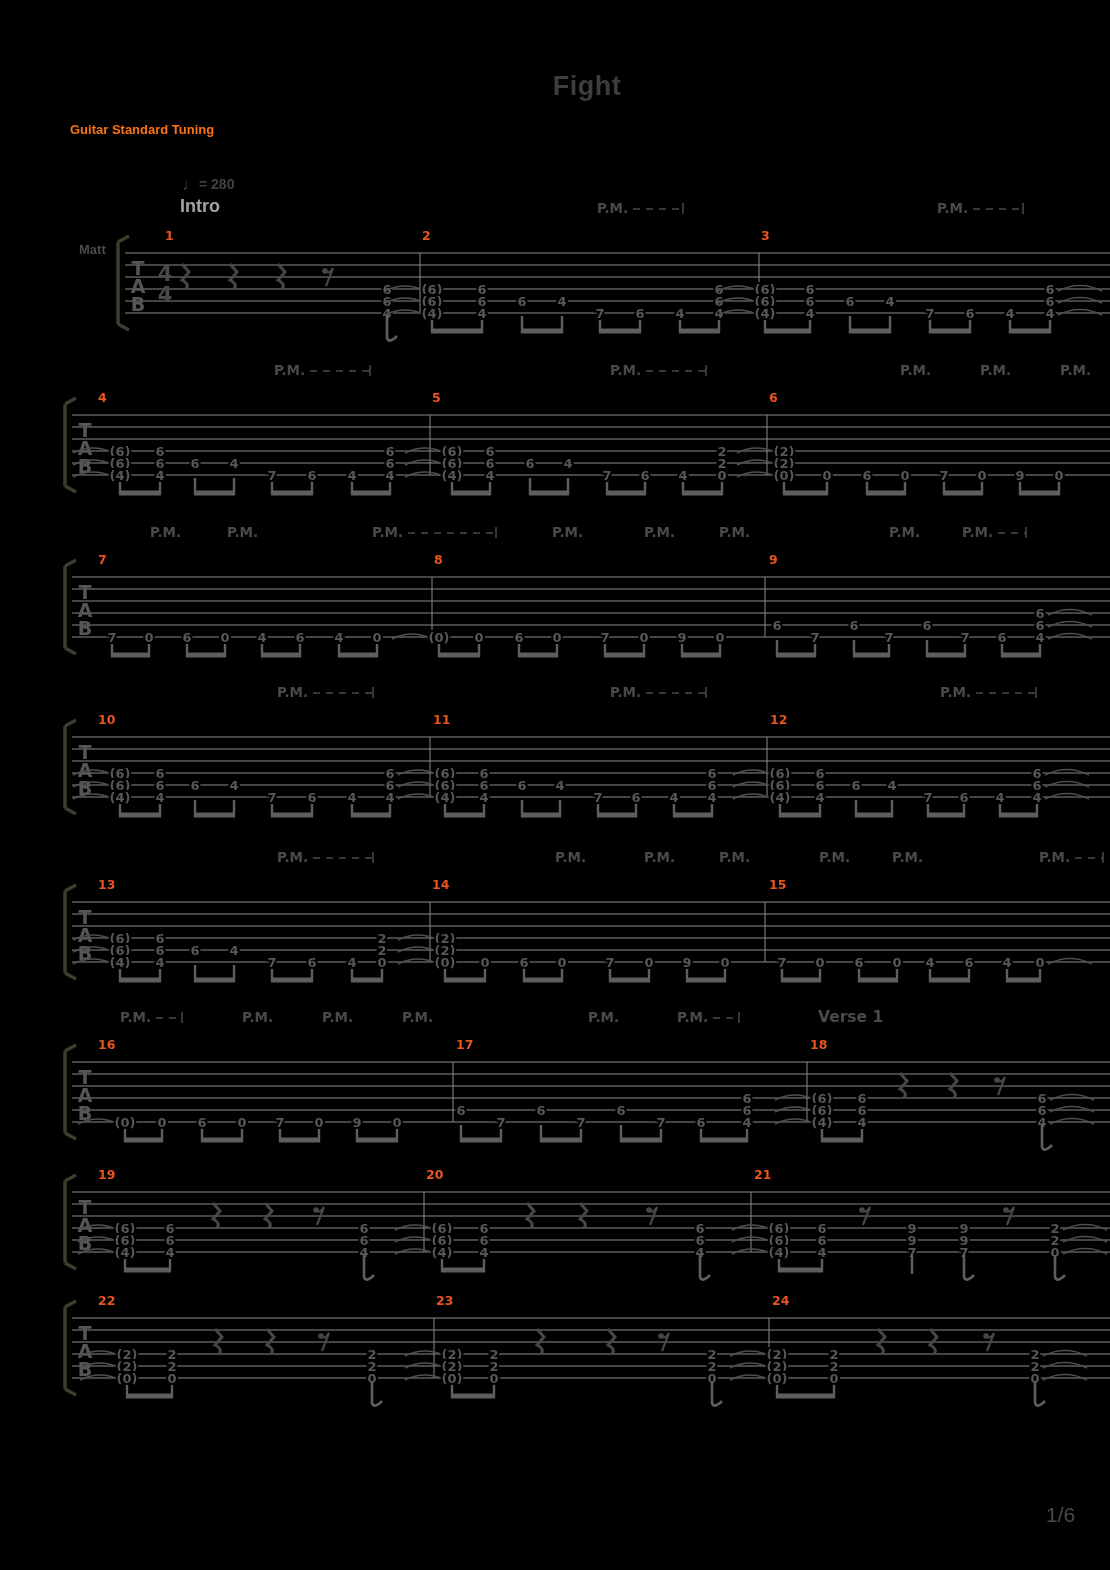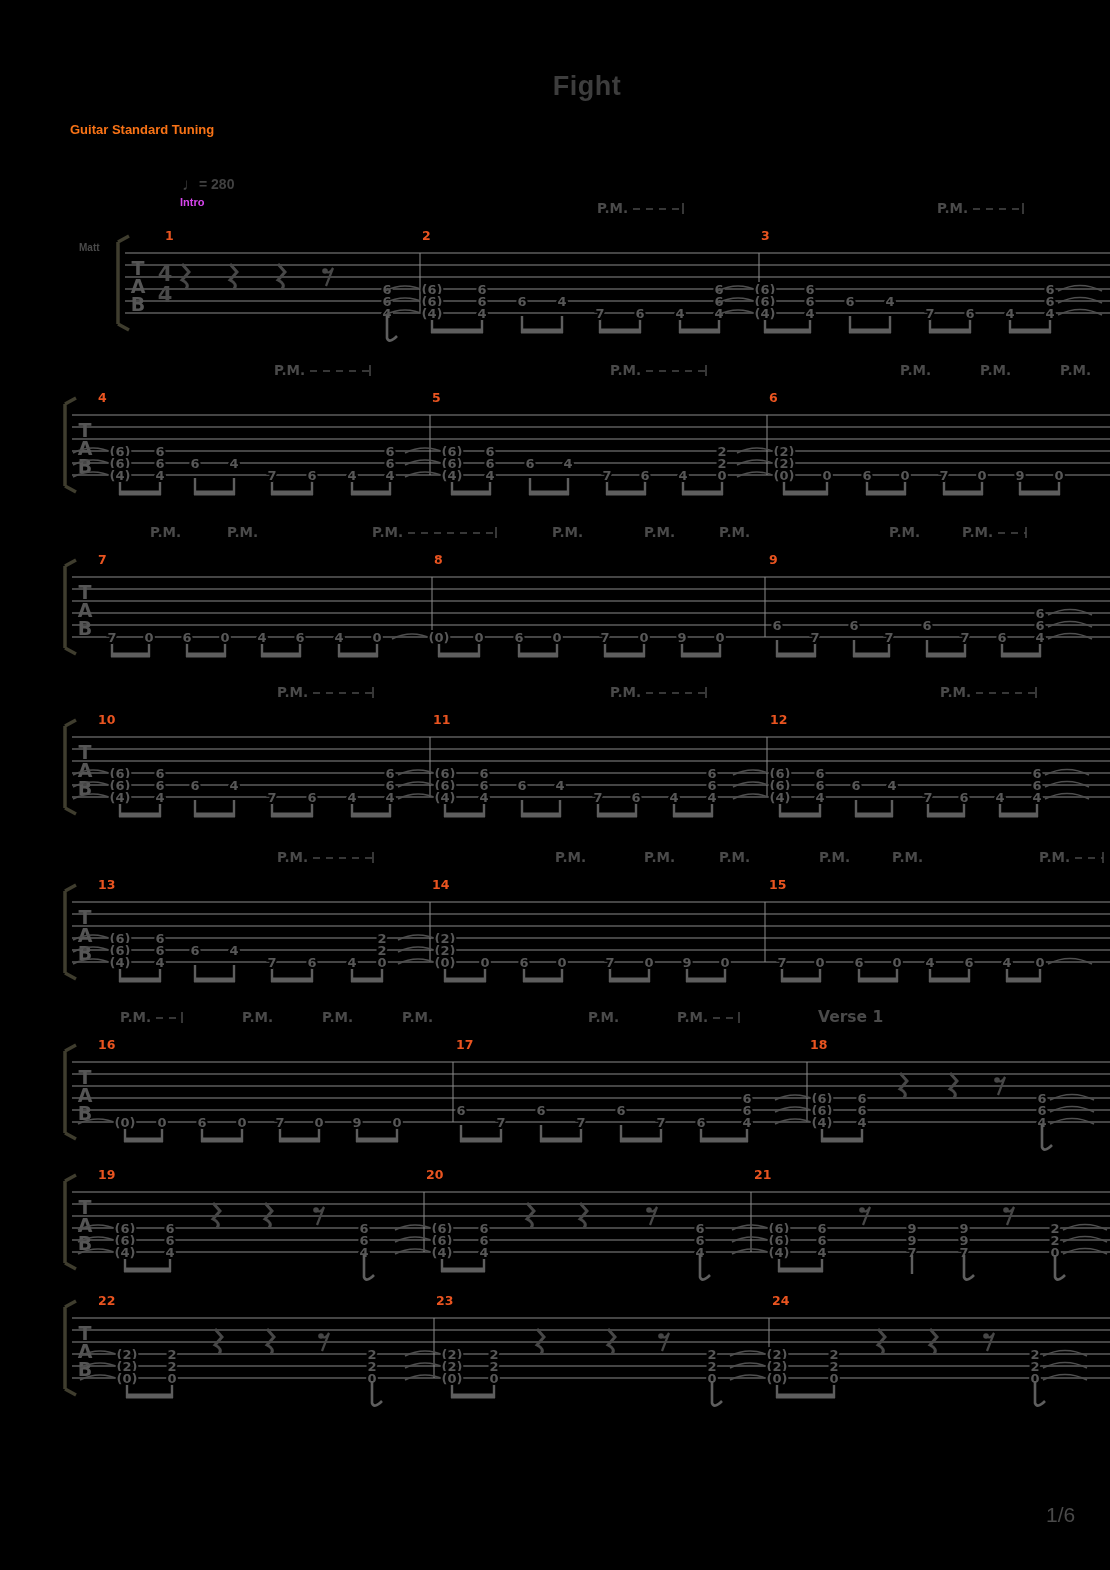--- a/index.html
+++ b/index.html
@@ -3,22 +3,22 @@
 <meta charset="utf-8">
 <style>
   html,body{margin:0;padding:0;background:#000;}
   #page{position:relative;width:1110px;height:1570px;background:#000;overflow:hidden;
         font-family:"Liberation Sans",sans-serif;margin-left:32px;}
   .abs{position:absolute;}
   #title{left:0;right:0;top:71px;text-align:center;font-size:27px;font-weight:bold;color:#3d3d3d;letter-spacing:.5px;}
   #tuning{left:38px;top:122px;font-size:13px;font-weight:bold;color:#f97316;}
   #tempo{left:150px;top:175px;font-size:14px;font-weight:bold;color:#414141;}
   #tempo .note{font-size:17px;vertical-align:-1px;}
-  #intro{left:148px;top:196px;font-size:11px;font-weight:bold;color:#d946ef;}
-  #track{left:47px;top:242px;font-size:10px;font-weight:bold;color:#4a4a4a;}
+  #intro{left:148px;top:196px;font-size:18px;font-weight:bold;color:#a3a3a3;}
+  #track{left:47px;top:242px;font-size:13px;font-weight:bold;color:#4a4a4a;}
   #pagenum{left:1014px;top:1503px;font-size:21px;color:#4a4a4a;}
   svg{position:absolute;left:0;top:0;}
 </style>
 </head>
 <body>
 
 <div id="page">
   <div id="title" class="abs">Fight</div>
   <div id="tuning" class="abs">Guitar Standard Tuning</div>
   <div id="tempo" class="abs"><span class="note">♩</span><span>= 280</span></div>

